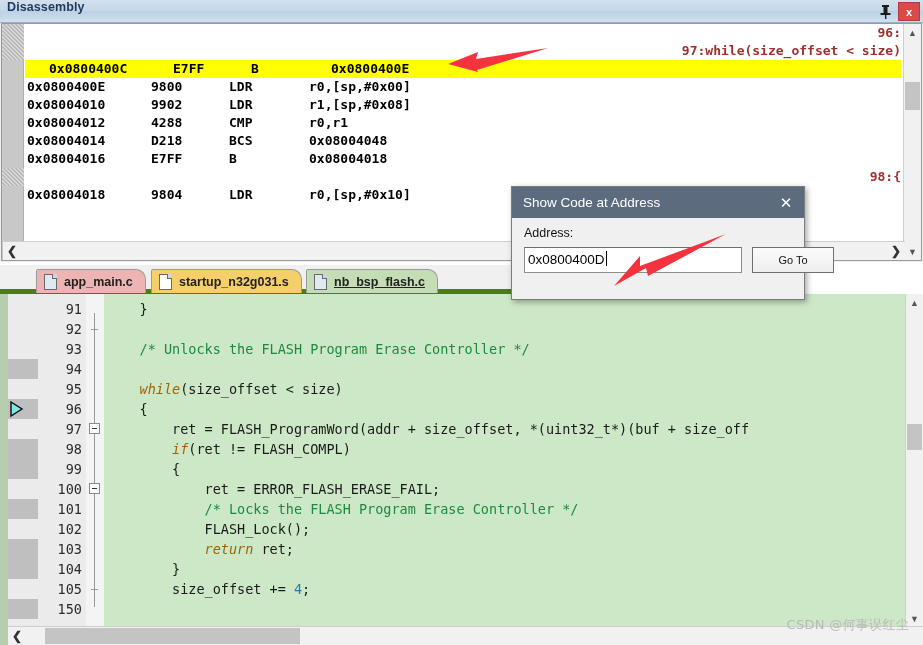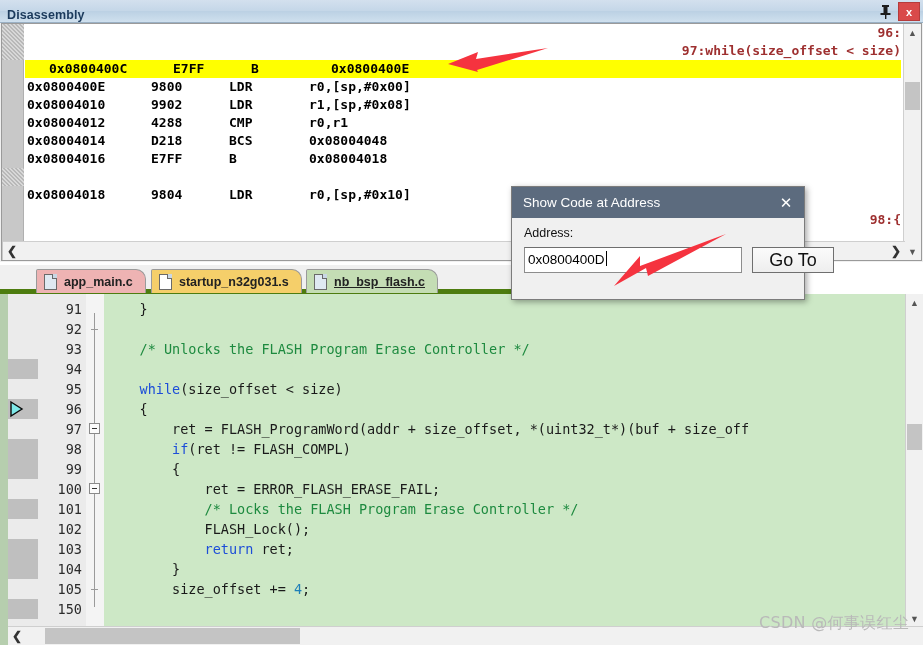--- a/index.html
+++ b/index.html
@@ -23,21 +23,21 @@
     background: #f0f0f0;
     box-sizing: border-box;
   }
   #disasm-titlebar {
     position: absolute;
     left: 0; top: 0; right: 0;
     height: 22px;
     background: linear-gradient(to bottom, #d3e0ee 0%, #c5d7e8 48%, #bcd1e4 52%, #cfe0ee 100%);
     border-bottom: 1px solid #9ab0c4;
     display: flex;
-    align-items: flex-end;
+    align-items: flex-start;
   }
   #disasm-title {
     color: #1b3a5c;
     font-size: 12.5px;
     font-weight: bold;
     padding-left: 7px;
     letter-spacing: 0.1px;
     white-space: nowrap;
   }
   .title-btns {
@@ -300,21 +300,21 @@
     overflow: hidden;
     font-family: "DejaVu Sans Mono", "Liberation Mono", monospace;
     font-size: 13.5px;
     color: #1a1a1a;
   }
   .cline {
     height: 20px; line-height: 20px;
     white-space: pre;
     padding-left: 3px;
   }
-  .kw  { color: #1d4ed8; }
+  .kw  { color: #a16207; font-style: italic; }
   .cmt { color: #1d8a3f; }
   .num { color: #1e7fb8; }
 
   #ed-vscroll {
     position: absolute;
     right: 0; top: 0;
     width: 18px; bottom: 18px;
     background: #f1f1f1;
     border-left: 1px solid #cfcfcf;
     box-sizing: border-box;
@@ -390,38 +390,38 @@
     margin-left: 1px;
   }
   #goto-button {
     position: absolute;
     left: 240px; top: 60px;
     width: 82px; height: 26px;
     background: linear-gradient(to bottom, #fbfbfb, #eeeeee);
     border: 1px solid #6f6f6f;
     box-sizing: border-box;
     display: flex; align-items: center; justify-content: center;
-    font-size: 18px;
+    font-size: 11px;
     color: #111;
     cursor: pointer;
   }
 
   
   .annot {
     position: absolute;
     pointer-events: none;
     z-index: 60;
   }
 
   
   #watermark {
     position: absolute;
     right: 14px; bottom: 11px;
     font-family: "DejaVu Sans", sans-serif;
-    font-size: 16px;
+    font-size: 13px;
     color: #b9b9b9;
     z-index: 50;
     white-space: nowrap;
     letter-spacing: 0.3px;
   }
 </style>
 </head>
 <body>
 
 <div id="disasm-window">
@@ -450,21 +450,21 @@
 
     <div id="disasm-lines">
         <div class="dline srcline"><span class="dcol-addr" style="padding-left: 36px;">96:</span><span></span></div>
         <div class="dline srcline"><span class="dcol-addr" style="padding-left: 36px;">97:</span><span>while(size_offset &lt; size)</span></div>
         <div class="dline hl"><span class="dcol-addr">0x0800400C</span><span class="dcol-code">E7FF</span><span class="dcol-mn">B</span><span class="">0x0800400E</span></div>
         <div class="dline"><span class="dcol-addr">0x0800400E</span><span class="dcol-code">9800</span><span class="dcol-mn">LDR</span><span class="">r0,[sp,#0x00]</span></div>
         <div class="dline"><span class="dcol-addr">0x08004010</span><span class="dcol-code">9902</span><span class="dcol-mn">LDR</span><span class="">r1,[sp,#0x08]</span></div>
         <div class="dline"><span class="dcol-addr">0x08004012</span><span class="dcol-code">4288</span><span class="dcol-mn">CMP</span><span class="">r0,r1</span></div>
         <div class="dline"><span class="dcol-addr">0x08004014</span><span class="dcol-code">D218</span><span class="dcol-mn">BCS</span><span class="">0x08004048</span></div>
         <div class="dline"><span class="dcol-addr">0x08004016</span><span class="dcol-code">E7FF</span><span class="dcol-mn">B</span><span class="">0x08004018</span></div>
-        <div class="dline srcline"><span class="dcol-addr" style="padding-left: 36px; margin-top: 43px;">98:</span><span>{</span></div>
+        <div class="dline srcline"><span class="dcol-addr" style="padding-left: 36px;">98:</span><span>{</span></div>
         <div class="dline"><span class="dcol-addr">0x08004018</span><span class="dcol-code">9804</span><span class="dcol-mn">LDR</span><span class="">r0,[sp,#0x10]</span></div>
       </div>
 
     <div class="vscroll">
       <div class="arrow">▲</div>
       <div class="thumb" style="top:58px;height:28px;"></div>
       <div class="arrow bottom">▼</div>
     </div>
 
     <div id="disasm-hscroll">

